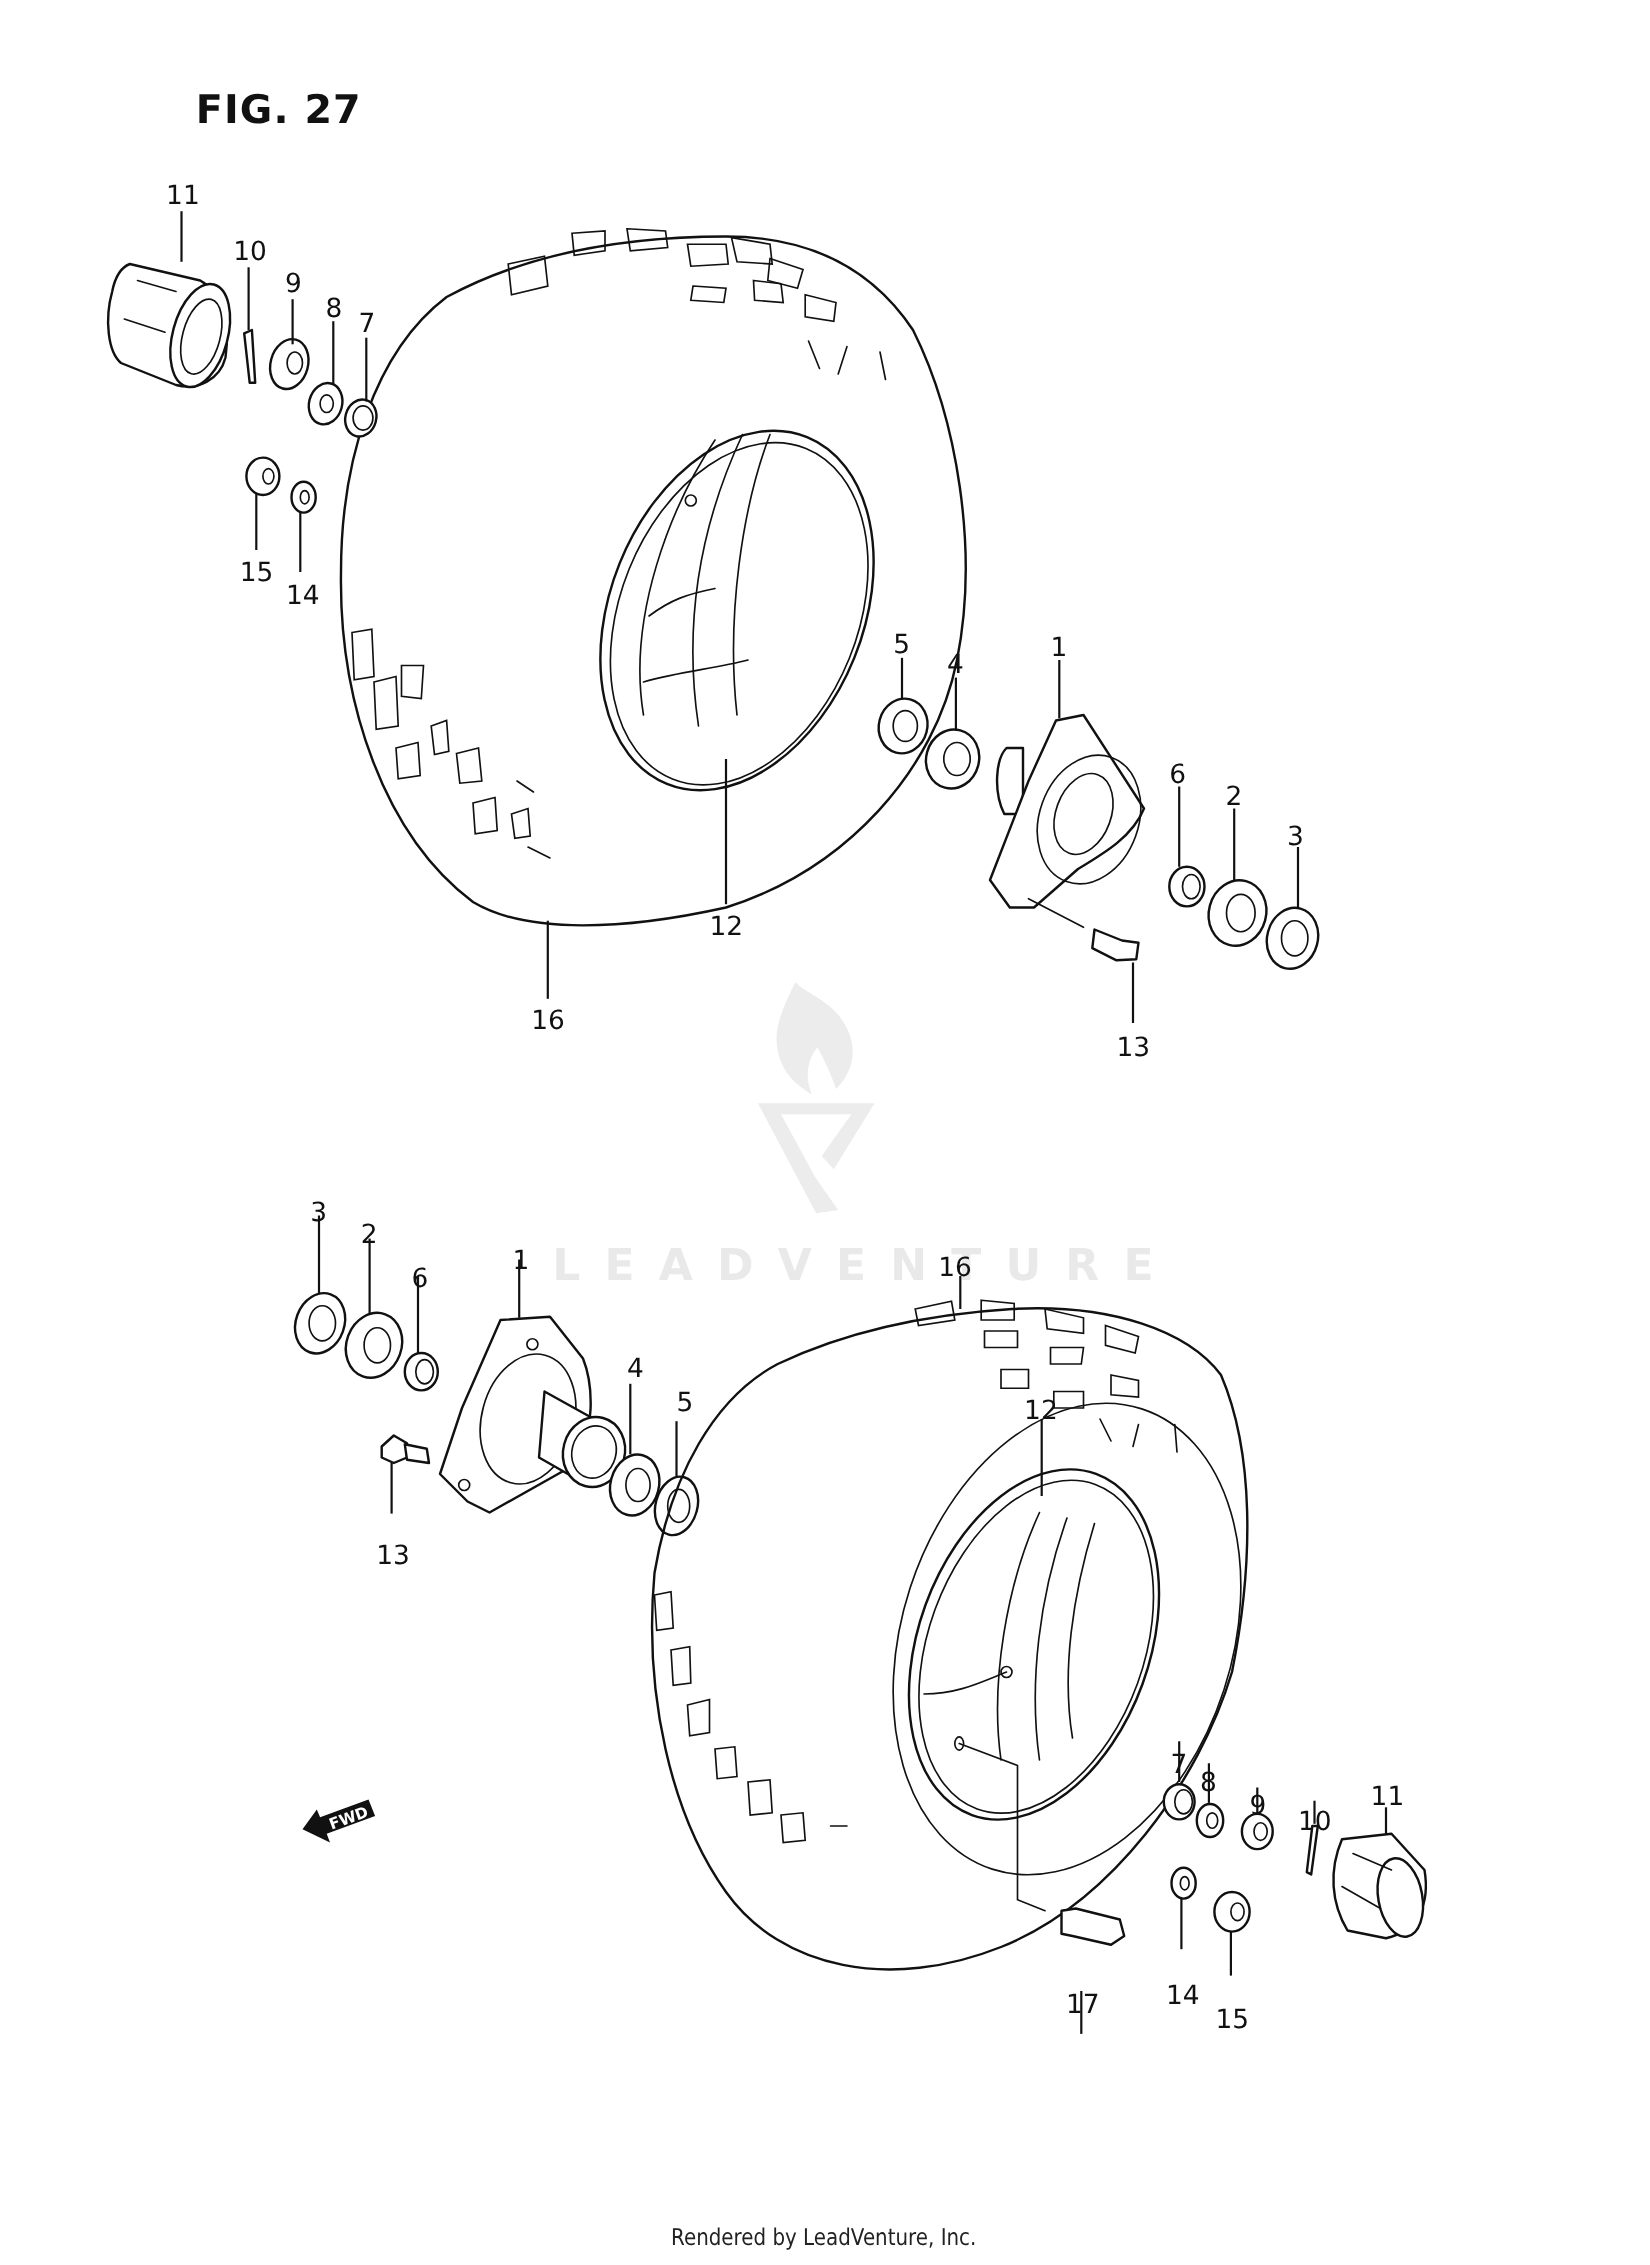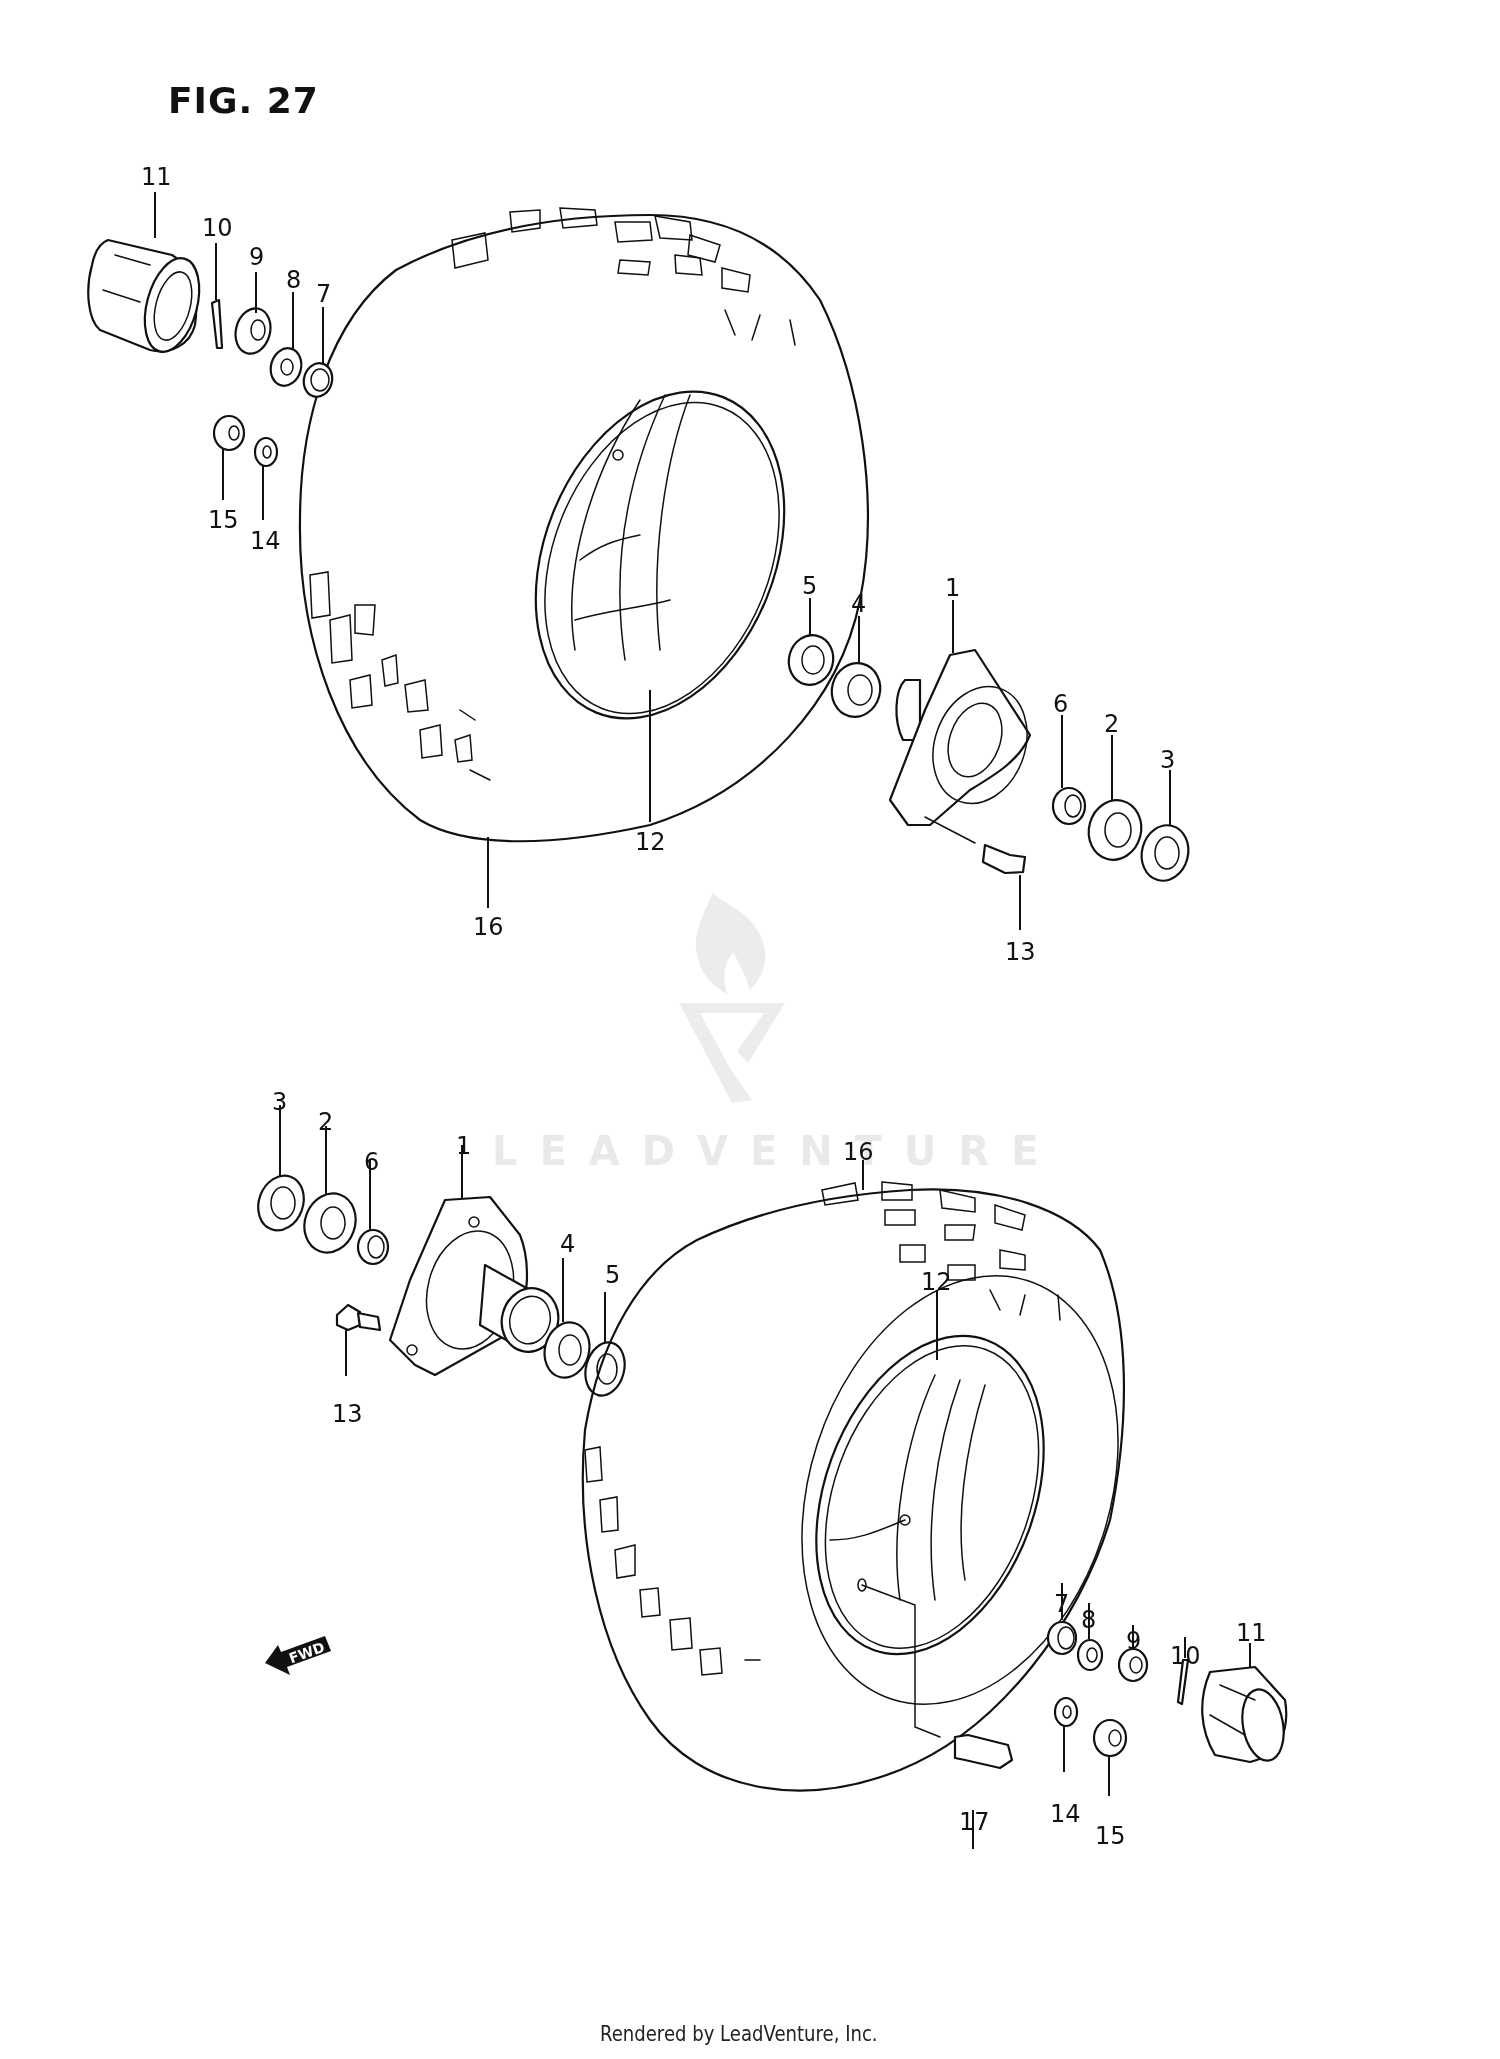--- a/index.html
+++ b/index.html
@@ -1,17 +1,17 @@
 <!DOCTYPE html>
 <html><head>
 <meta charset="utf-8">
 <style>
   html, body { margin: 0; padding: 0; background: #ffffff; }
   body { width: 1500px; height: 2059px; position: relative; overflow: hidden; font-family: "Liberation Sans", sans-serif; }
-  #stage { position: absolute; left: 0; top: 0; width: 1455px; height: 2059px; }
+  #stage { position: absolute; left: 10px; top: 0; width: 1455px; height: 2059px; }
   .fig-title { position: absolute; left: 168px; top: 80px; font-family: "DejaVu Sans", sans-serif; font-weight: bold; font-size: 36px; letter-spacing: 1px; color: #111; }
   .footer { position: absolute; left: 600px; top: 2022px; font-family: "DejaVu Sans", sans-serif; font-size: 21px; color: #222; transform: scaleX(0.86); transform-origin: left top; }
   .wm-text { position: absolute; left: 492px; top: 1128px; font-family: "DejaVu Sans", sans-serif; font-weight: bold; font-size: 40px; letter-spacing: 22px; color: #e9e9e9; z-index: 0; }
   svg text.callout { font-family: "DejaVu Sans", sans-serif; font-size: 24px; fill: #111; }
   svg .ln { stroke: #111; stroke-width: 2.2; fill: none; stroke-linecap: round; stroke-linejoin: round; }
   svg .thin { stroke: #111; stroke-width: 1.5; fill: none; stroke-linecap: round; }
   svg .part { stroke: #111; stroke-width: 2.2; fill: #fff; stroke-linejoin: round; }
   svg .lead { stroke: #111; stroke-width: 2; }
 </style>
 </head>

